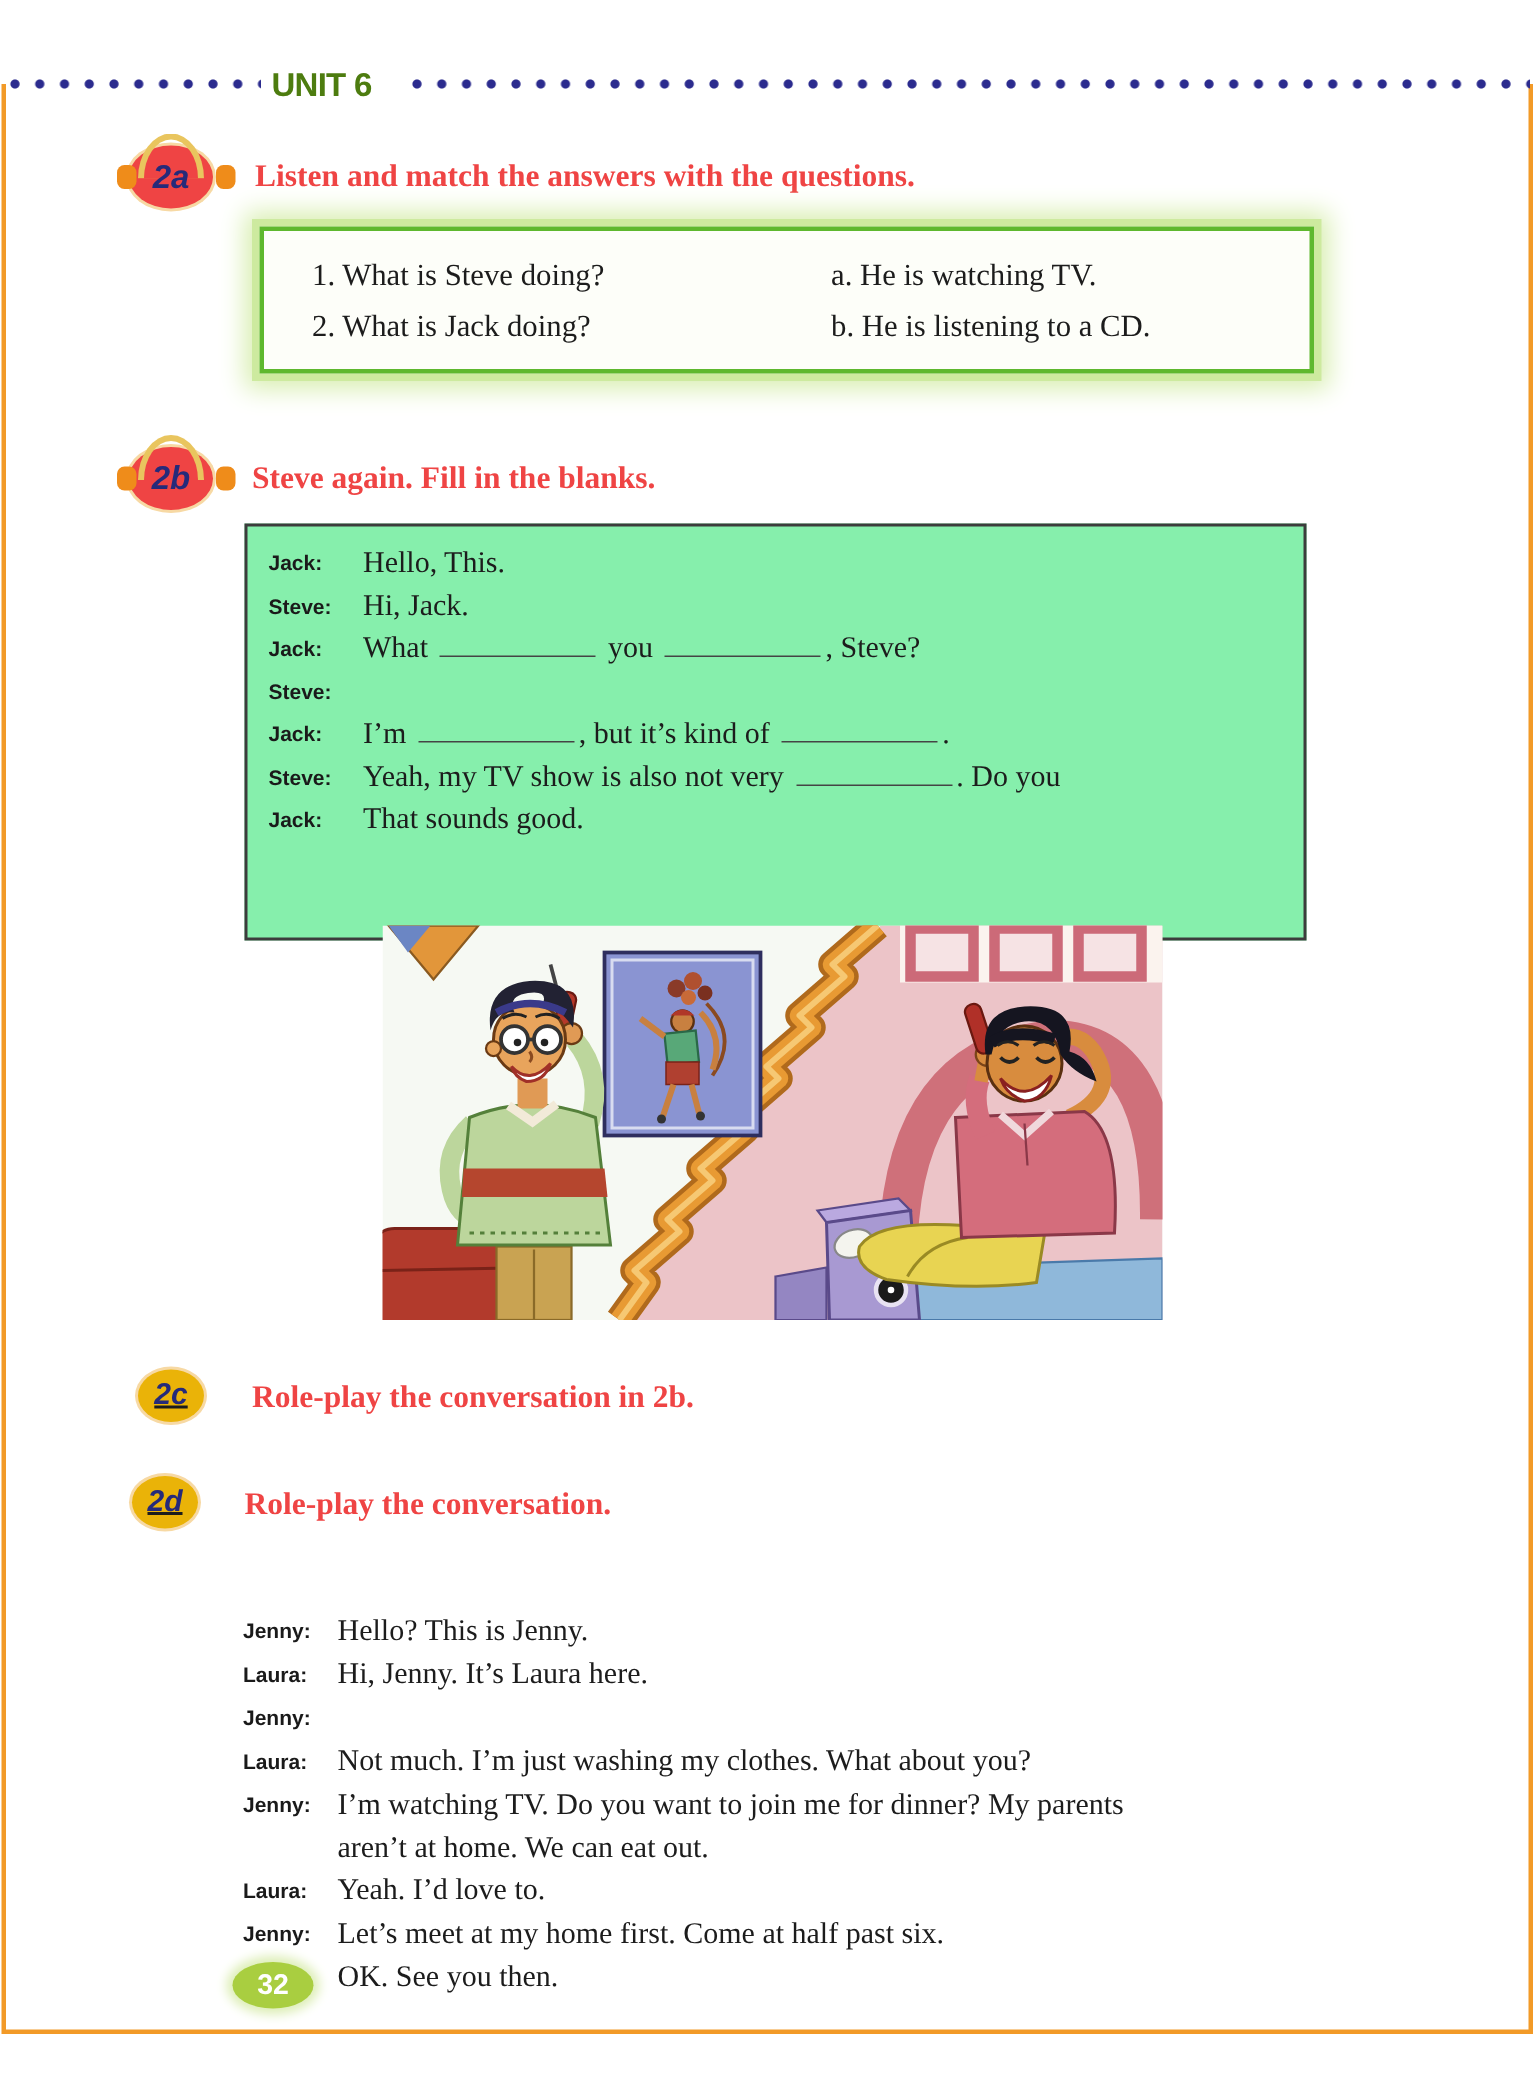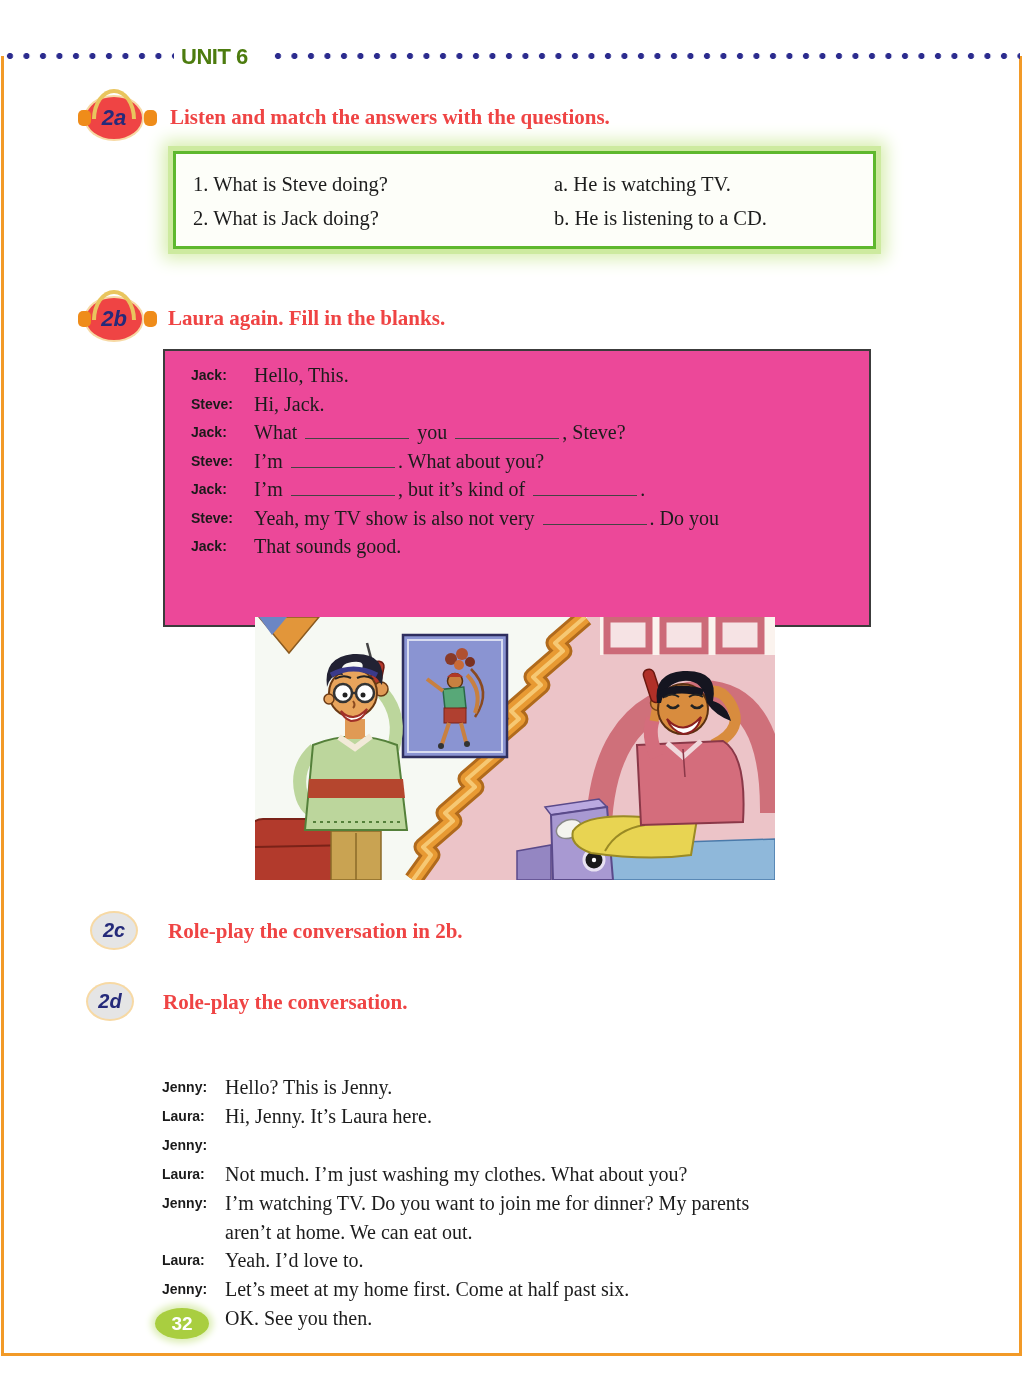--- a/index.html
+++ b/index.html
@@ -26,39 +26,39 @@
   
   .audio-badge{position:absolute;width:56px;height:42px;background:#ef4444;border-radius:50%;
     display:flex;align-items:center;justify-content:center;
     box-shadow:0 0 0 2px #f7d9a4;}
   .audio-badge::before{content:'';position:absolute;left:6px;right:6px;top:-8px;height:26px;
     border:4px solid #e9c55e;border-bottom:none;border-radius:50% 50% 0 0/100% 100% 0 0;}
   .audio-badge::after{content:'';position:absolute;left:-8px;top:13px;width:13px;height:16px;
     border-radius:5px;background:#ef8c1a;box-shadow:66px 0 0 #ef8c1a;}
   .badge-label{position:relative;z-index:2;font-family:"Liberation Sans",sans-serif;
     font-weight:bold;font-style:italic;font-size:22px;color:#252a7a;}
-  .round-badge{position:absolute;width:44px;height:35px;background:#e5e5e5;border-radius:50%;
-    display:flex;align-items:center;justify-content:center;box-shadow:0 0 0 2px #f7d9a4;}
+  .round-badge{position:absolute;width:44px;height:35px;background:#eab308;border-radius:50%;
+    display:flex;align-items:center;justify-content:center;box-shadow:0 0 0 2px #f7d9a4;text-decoration:underline;}
   .round-badge .badge-label{font-size:20px;}
 
   
   .activity-title{position:absolute;font-weight:bold;font-size:21px;color:#ef4444;}
 
   
   .match-box{position:absolute;left:173px;top:151px;width:697px;height:92px;
     background:#fdfef9;border:3px solid #5eb82e;
     box-shadow:0 0 0 5px #cdea9f,0 0 16px 10px #d8eeb0;}
   .match-col{position:absolute;top:13px;font-size:20.5px;}
   .match-col .match-item{line-height:34px;white-space:nowrap;}
-  .match-questions{left:17px;}
+  .match-questions{left:32px;}
   .match-answers{left:378px;}
 
   
   .dialogue-box{position:absolute;left:163px;top:349px;width:708px;height:278px;
-    background:#ec4899;border:2px solid #3c3c3c;box-sizing:border-box;padding:10px 0 0 26px;}
+    background:#86efac;border:2px solid #3c3c3c;box-sizing:border-box;padding:10px 0 0 14px;}
   .dlg-row{display:flex;line-height:28.5px;font-size:20px;}
   .dlg-speaker{flex:none;width:63px;font-family:"Liberation Sans",sans-serif;
     font-weight:bold;font-size:14px;color:#1a1a1a;}
   .dlg-text{white-space:nowrap;}
   .blank{display:inline-block;width:104px;height:15px;border-bottom:1.5px solid #444;
     margin:0 3px;vertical-align:baseline;}
 
   .dialogue-2d{position:absolute;left:162px;top:1033px;width:800px;margin-top:40px;}
   .dialogue-2d .dlg-row{line-height:28.9px;}
 
@@ -94,38 +94,37 @@
     </div>
   <div class="match-col match-answers">
       <div class="match-item">a. He is watching TV.</div>
       <div class="match-item">b. He is listening to a CD.</div>
     </div>
 </div>
 
 <div class="audio-badge" style="left:86px;top:298px;">
   <span class="badge-label">2b</span>
 </div>
-<div class="activity-title" style="left:168px;top:306px;">Laura again. Fill in the blanks.</div>
+<div class="activity-title" style="left:168px;top:306px;">Steve again. Fill in the blanks.</div>
 
 <div class="dialogue-box">
     <div class="dlg-row">
       <span class="dlg-speaker">Jack:</span>
       <span class="dlg-text">Hello, This.</span>
     </div>
     <div class="dlg-row">
       <span class="dlg-speaker">Steve:</span>
       <span class="dlg-text">Hi, Jack.</span>
     </div>
     <div class="dlg-row">
       <span class="dlg-speaker">Jack:</span>
       <span class="dlg-text">What <span class="blank"></span> you <span class="blank"></span>, Steve?</span>
     </div>
     <div class="dlg-row">
       <span class="dlg-speaker">Steve:</span>
-      <span class="dlg-text">I’m <span class="blank"></span>. What about you?</span>
     </div>
     <div class="dlg-row">
       <span class="dlg-speaker">Jack:</span>
       <span class="dlg-text">I’m <span class="blank"></span>, but it’s kind of <span class="blank"></span>.</span>
     </div>
     <div class="dlg-row">
       <span class="dlg-speaker">Steve:</span>
       <span class="dlg-text">Yeah, my TV show is also not very <span class="blank"></span>. Do you</span>
     </div>
     <div class="dlg-row">

